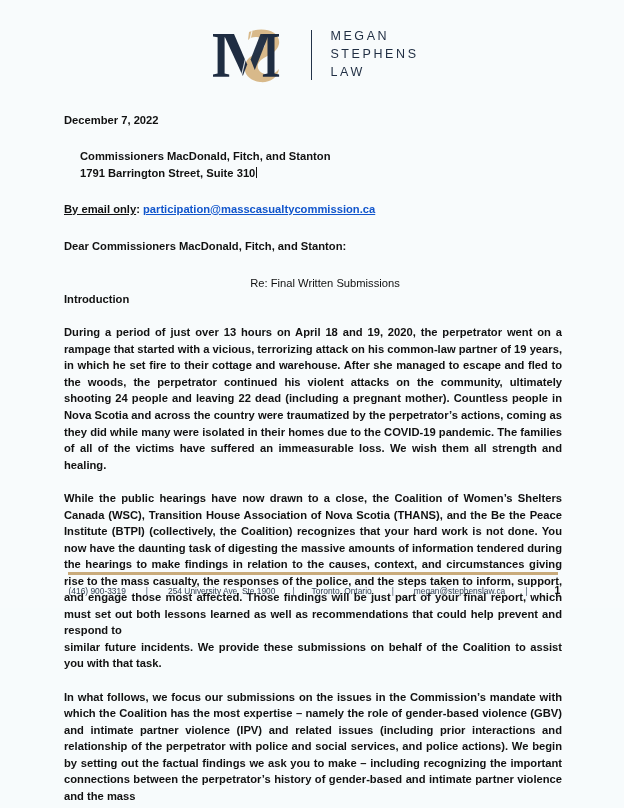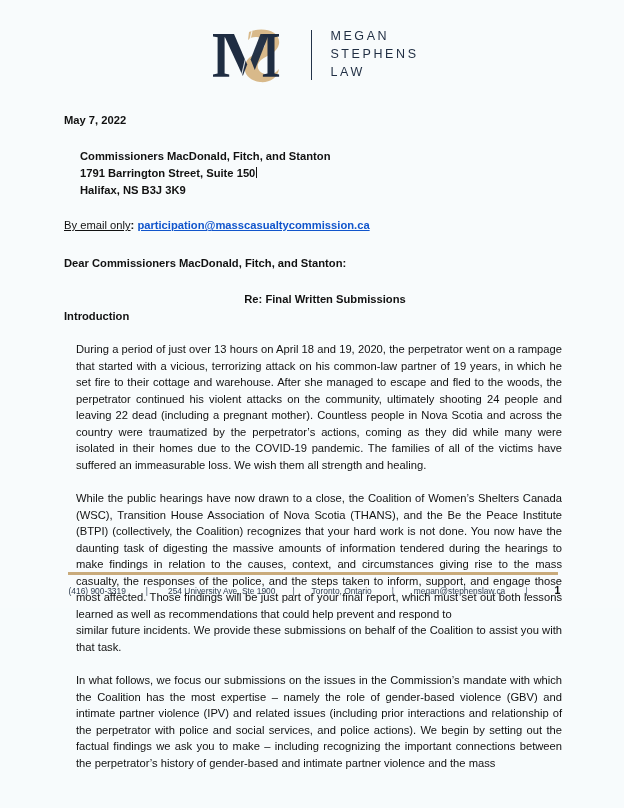--- a/index.html
+++ b/index.html
@@ -86,49 +86,49 @@
     background: #111;
     vertical-align: -1px;
     margin-left: 0.5px;
   }
 
   .email-line {
     margin-top: 19px;
     font-weight: 600;
   }
   .email-label {
-    font-weight: 400;
+    font-weight: 700;
     text-decoration: underline;
     color: #111;
   }
   .email-link {
     color: #1155cc;
     text-decoration: underline;
   }
 
   .salutation {
     margin-top: 21px;
     font-weight: 600;
   }
 
   .re-line {
     margin-top: 20px;
-    font-weight: 700;
+    font-weight: 400;
     text-align: center;
     padding-left: 24px;
   }
 
   .section-heading {
     font-weight: 700;
   }
 
   p.body-para {
-    margin: 17px 0 0 12px;
+    margin: 17px 0 0 0;
     text-align: justify;
-    font-weight: 400;
+    font-weight: 700;
     line-height: 1.475;
   }
   p.body-para.last { text-align: justify; }
 
   
   .footer {
     position: absolute;
     left: 0;
     right: 0;
     bottom: 12px;
@@ -195,26 +195,25 @@
 
     <div class="logo-words">
       <span>MEGAN</span>
       <span>STEPHENS</span>
       <span>LAW</span>
     </div>
   </div>
 
   <div class="content">
 
-    <div class="date-line">May 7, 2022</div>
+    <div class="date-line">December 7, 2022</div>
 
     <div class="address-block">
       <div>Commissioners MacDonald, Fitch, and Stanton</div>
-      <div><span>1791 Barrington Street, Suite 150</span><span class="caret"></span></div>
-      <div>Halifax, NS B3J 3K9</div>
+      <div><span>1791 Barrington Street, Suite 310</span><span class="caret"></span></div>
     </div>
 
     <div class="email-line"><span class="email-label">By email only</span><span>: </span><a class="email-link" href="#">participation@masscasualtycommission.ca</a></div>
 
     <div class="salutation">Dear Commissioners MacDonald, Fitch, and Stanton:</div>
 
     <div class="re-line">Re: Final Written Submissions</div>
 
     <div class="section-heading">Introduction</div>
 

